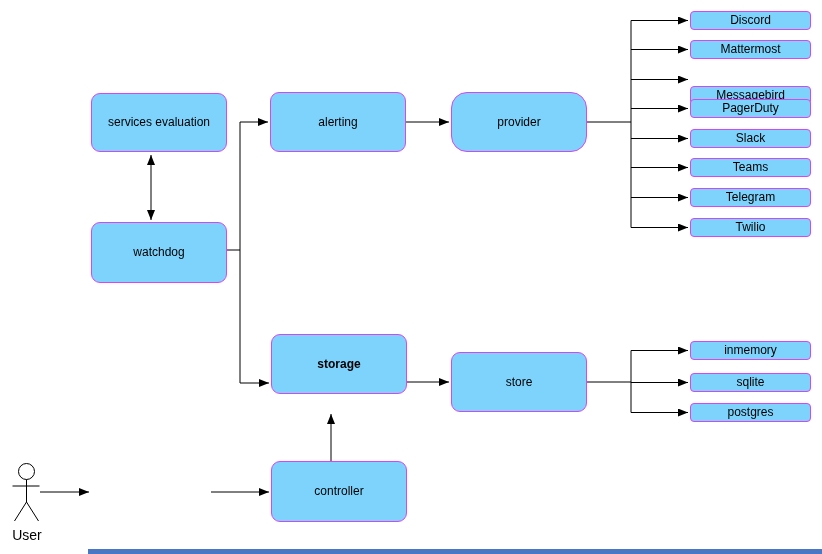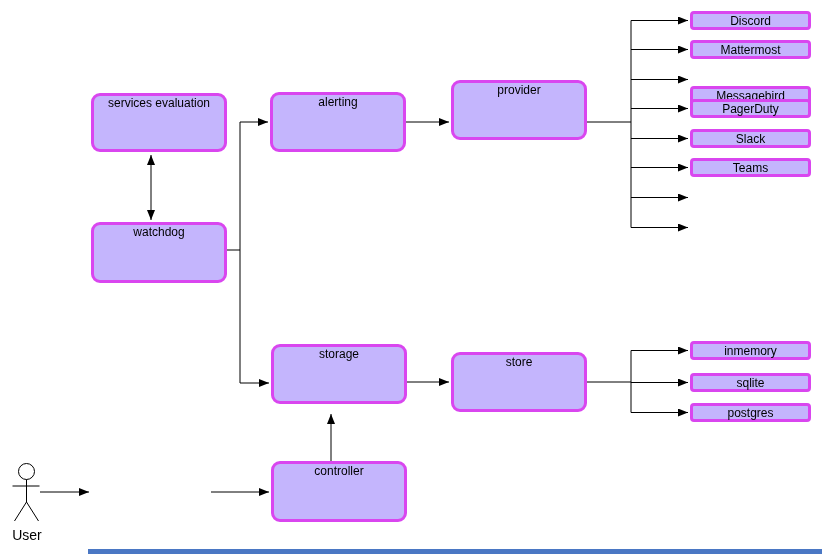--- a/index.html
+++ b/index.html
@@ -1,30 +1,30 @@
 <!DOCTYPE html>
 <html><head>
 <meta charset="utf-8">
 <style>
   html,body{margin:0;padding:0;background:#ffffff;}
   .canvas{position:relative;width:822px;height:554px;background:#ffffff;overflow:hidden;
           font-family:"Liberation Sans",sans-serif;color:#000;}
   .wires{position:absolute;left:0;top:0;pointer-events:none;}
-  .node{position:absolute;box-sizing:border-box;display:flex;justify-content:center;
-        background:#c4b5fd;border:3px solid #d946ef;font-size:12px;text-align:center;line-height:1.2;}
+  .node{position:absolute;box-sizing:border-box;display:flex;align-items:center;justify-content:center;
+        background:#7dd3fc;border:1px solid #d946ef;font-size:12px;text-align:center;line-height:1.2;}
   .main{width:136px;height:60px;border-radius:9px;}
   .leaf{width:121px;height:19px;border-radius:4px;}
   .actor-label{position:absolute;left:10px;top:527px;width:34px;text-align:center;font-size:14px;}
   .hbar{position:absolute;left:88px;top:549px;width:734px;height:5px;background:#4a77c4;}
   
   #n-services{left:91px;top:93px;height:59px;}
   #n-watchdog{left:91px;top:222px;height:61px;}
   #n-alerting{left:270px;top:92px;}
-  #n-provider{left:451px;top:80px;}
-  #n-storage{left:271px;top:344px;}
+  #n-provider{left:451px;top:92px;border-radius:16px;}
+  #n-storage{left:271px;top:334px;font-weight:bold;}
   #n-store{left:451px;top:352px;}
   #n-ui{left:91px;top:461px;height:62px;}
   #n-controller{left:271px;top:461px;height:61px;}
   .pv{left:690px;}
   #p0{top:11px;}  #p1{top:40px;}  #p2{top:86px;}  #p3{top:99px;}
   #p4{top:129px;} #p5{top:158px;} #p6{top:188px;} #p7{top:218px;}
   #s0{top:341px;} #s1{top:373px;} #s2{top:403px;}
 </style>
 </head>
 <body>
@@ -114,20 +114,26 @@
   </div>
   <div class="node leaf pv" id="p3">
     <span>PagerDuty</span>
   </div>
   <div class="node leaf pv" id="p4">
     <span>Slack</span>
   </div>
   <div class="node leaf pv" id="p5">
     <span>Teams</span>
   </div>
+  <div class="node leaf pv" id="p6">
+    <span>Telegram</span>
+  </div>
+  <div class="node leaf pv" id="p7">
+    <span>Twilio</span>
+  </div>
 
   <div class="node leaf pv" id="s0">
     <span>inmemory</span>
   </div>
   <div class="node leaf pv" id="s1">
     <span>sqlite</span>
   </div>
   <div class="node leaf pv" id="s2">
     <span>postgres</span>
   </div>

